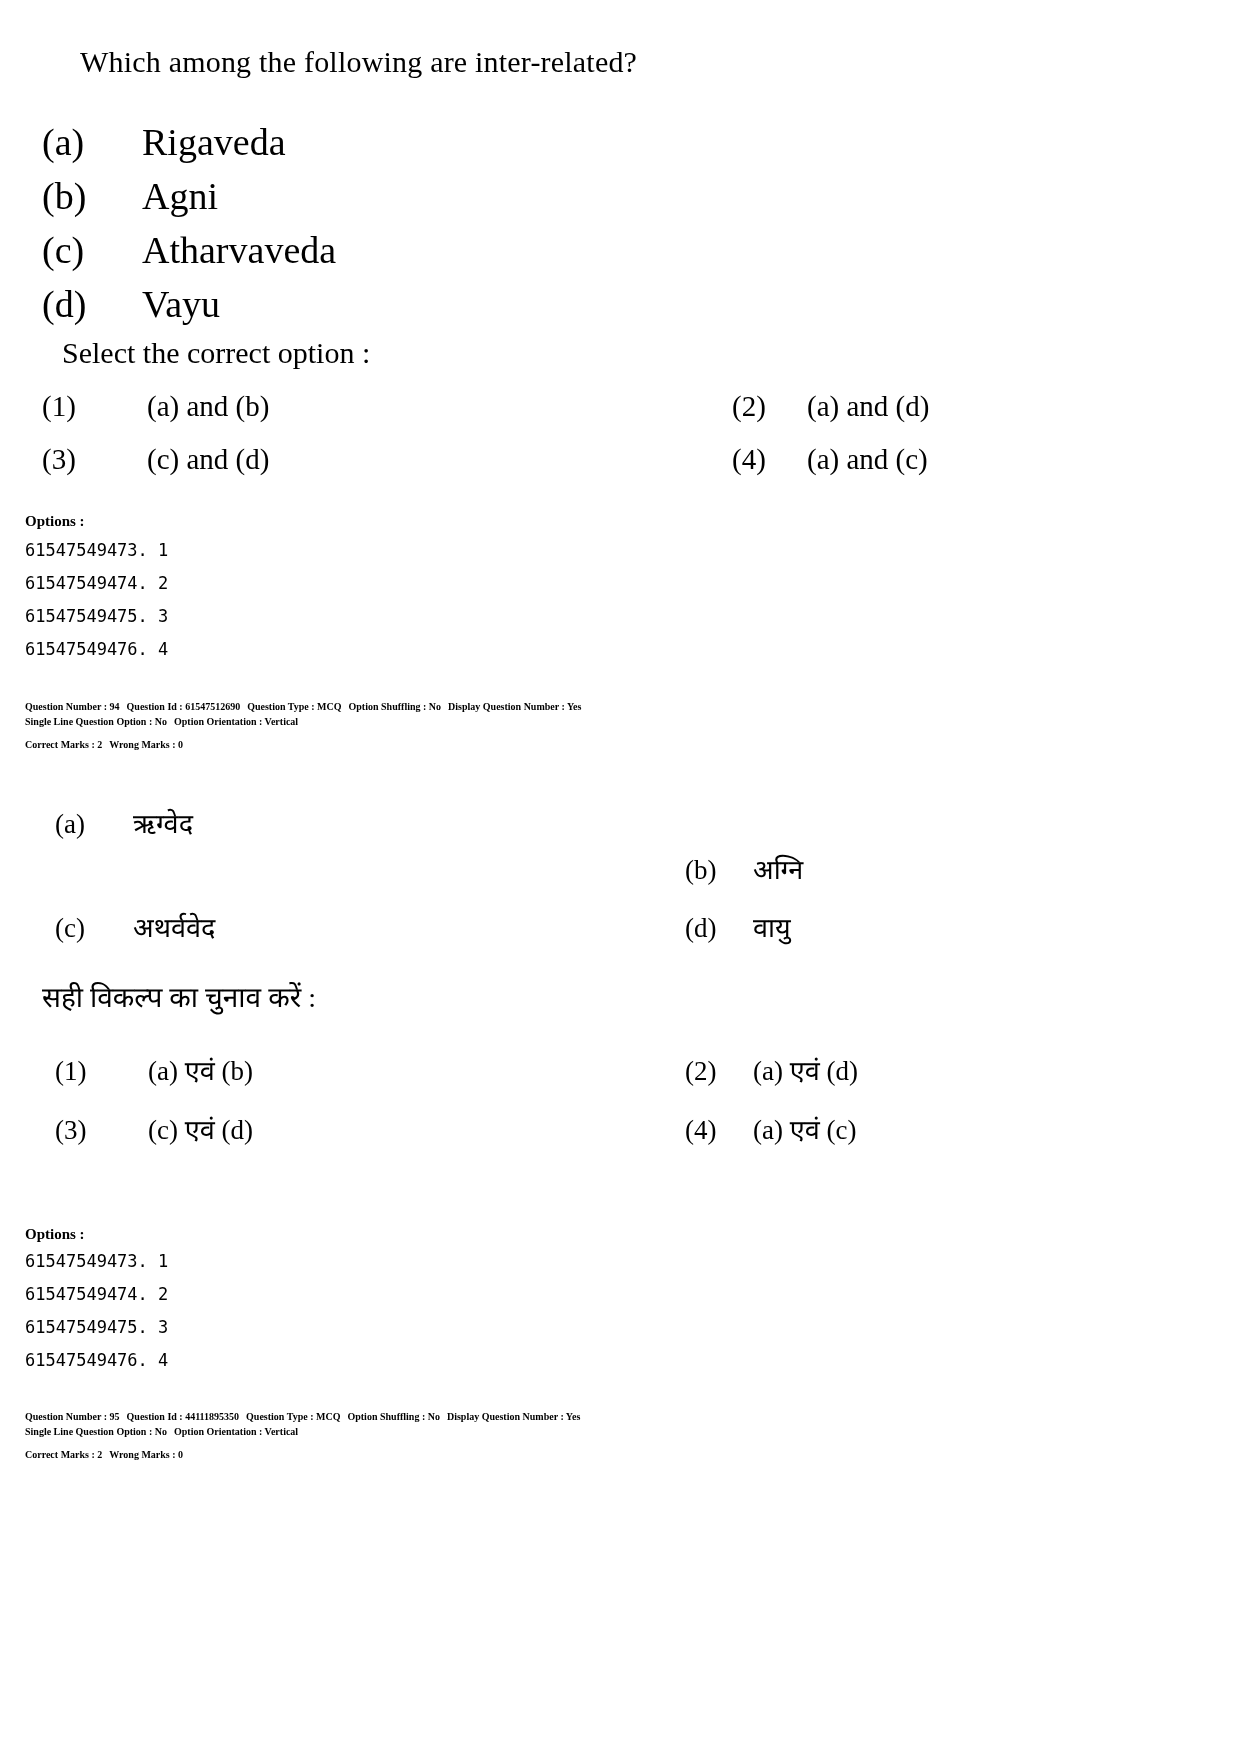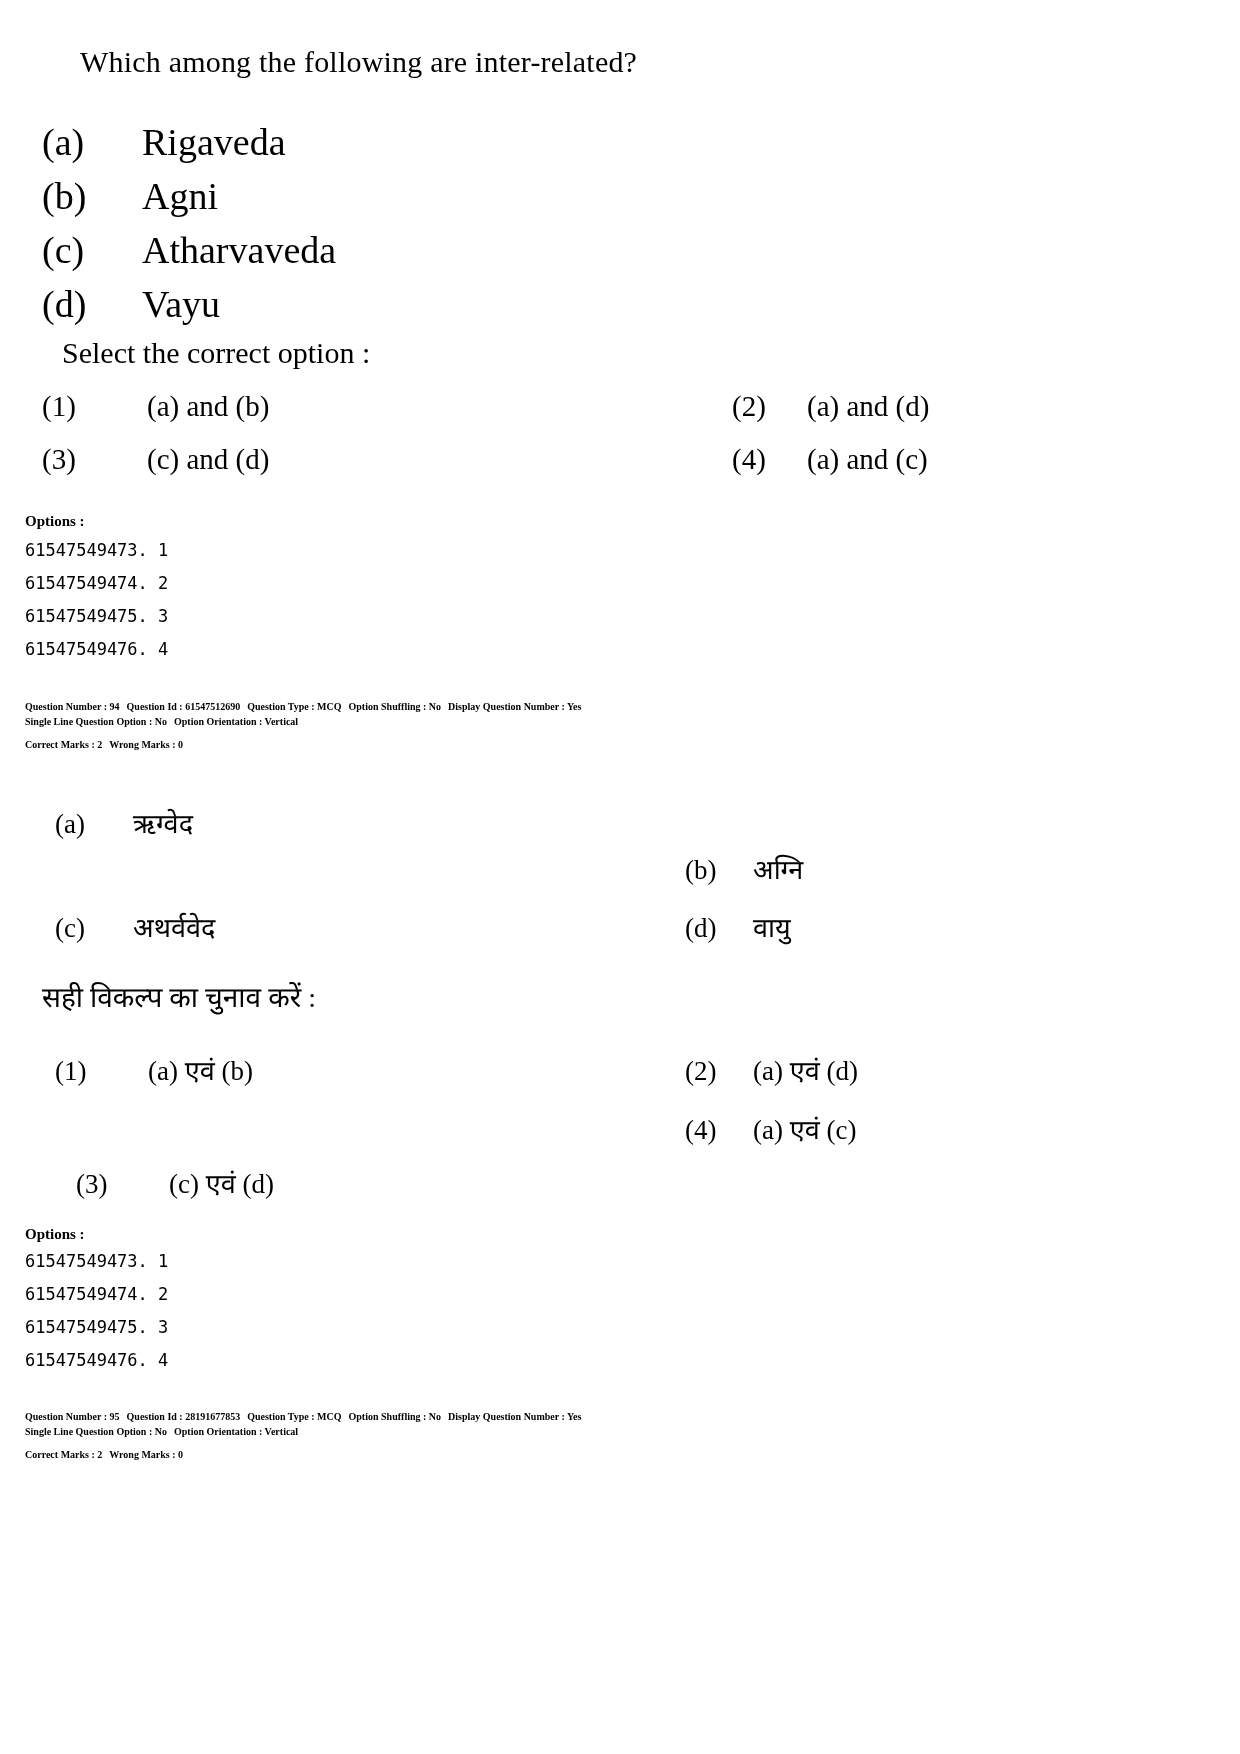--- a/index.html
+++ b/index.html
@@ -200,38 +200,38 @@
   <div class="hi hi-select" style="left:42px; top:977px;">सही विकल्प का चुनाव करें :</div>
 
   <div class="hi-choice" style="left:55px; top:1051px;">
     <span class="lbl-latin" style="display:inline-block; width:93px;">(1)</span><span class="hi">(a) एवं (b)</span>
   </div>
 
   <div class="hi-choice" style="left:685px; top:1051px;">
     <span class="lbl-latin" style="display:inline-block; width:68px;">(2)</span><span class="hi">(a) एवं (d)</span>
   </div>
 
-  <div class="hi-choice" style="left:55px; top:1164px;margin-left:21px;">
+  <div class="hi-choice" style="left:55px; top:1110px;">
     <span class="lbl-latin" style="display:inline-block; width:93px;">(3)</span><span class="hi">(c) एवं (d)</span>
   </div>
 
   <div class="hi-choice" style="left:685px; top:1110px;">
     <span class="lbl-latin" style="display:inline-block; width:68px;">(4)</span><span class="hi">(a) एवं (c)</span>
   </div>
 
   <div class="options-label" style="left:25px; top:1226px;">Options :</div>
 
   <div class="option-id" style="left:25px; top:1251px;">61547549473. 1</div>
   <div class="option-id" style="left:25px; top:1284px;">61547549474. 2</div>
   <div class="option-id" style="left:25px; top:1317px;">61547549475. 3</div>
   <div class="option-id" style="left:25px; top:1350px;">61547549476. 4</div>
 
   <div class="meta" style="left:25px; top:1410px;">
     <div>
-      <span>Question Number : 95</span><span class="sep"></span><span>Question Id : 28191677853</span><span class="sep"></span><span>Question Type : MCQ</span><span class="sep"></span><span>Option Shuffling : No</span><span class="sep"></span><span>Display Question Number : Yes</span>
+      <span>Question Number : 95</span><span class="sep"></span><span>Question Id : 44111895350</span><span class="sep"></span><span>Question Type : MCQ</span><span class="sep"></span><span>Option Shuffling : No</span><span class="sep"></span><span>Display Question Number : Yes</span>
     </div>
     <div>
       <span>Single Line Question Option : No</span><span class="sep"></span><span>Option Orientation : Vertical</span>
     </div>
     <div style="margin-top:9px;">
       <span>Correct Marks : 2</span><span class="sep"></span><span>Wrong Marks : 0</span>
     </div>
   </div>
 
 </div>

